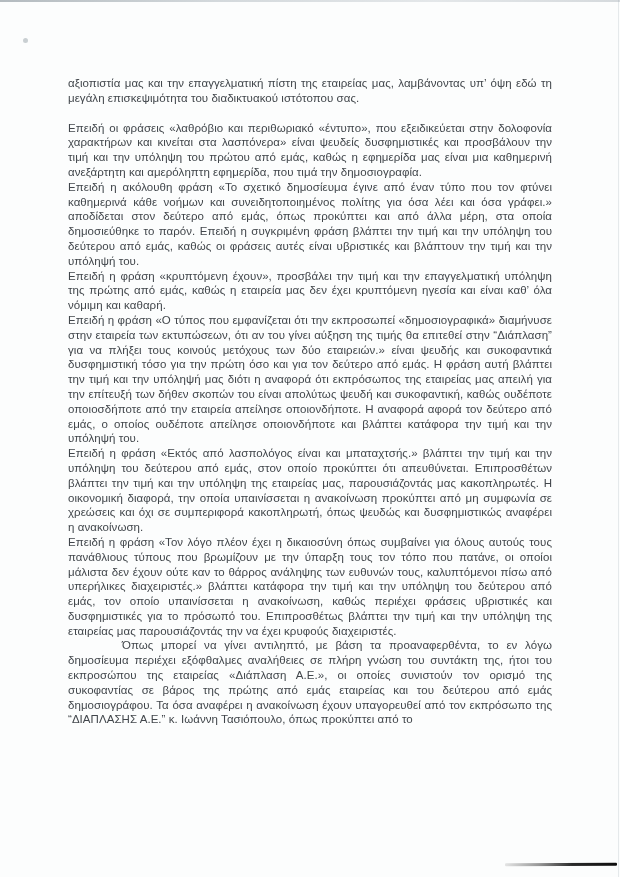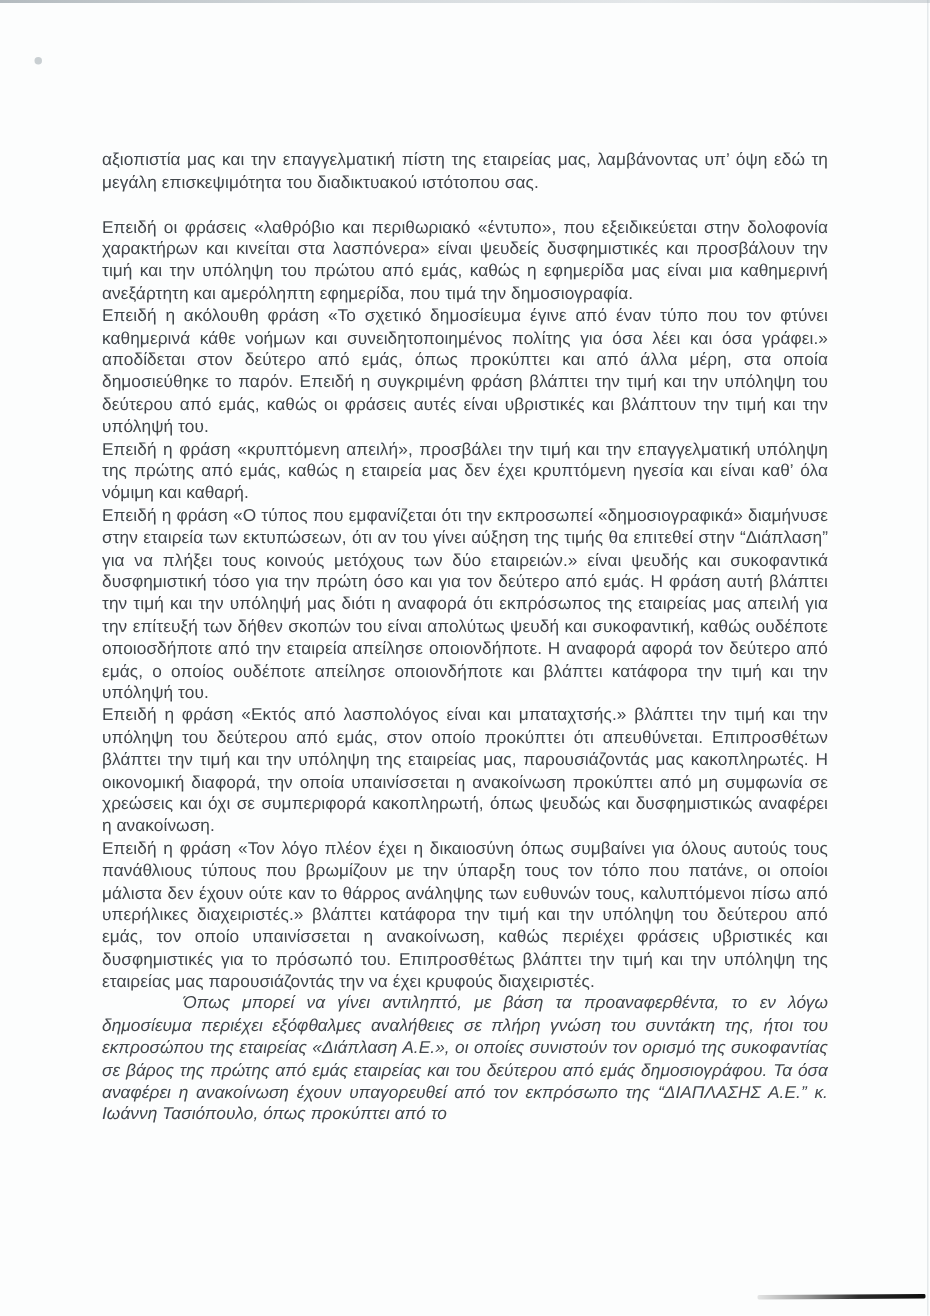--- a/index.html
+++ b/index.html
@@ -39,42 +39,41 @@
   }
   
   .doc {
     position: absolute;
     left: 68px; top: 76px; width: 484px;
     font-size: 11.5px;
     line-height: 14.8px;
     color: #41464b;
     text-align: justify;
     letter-spacing: 0.05px;
-    margin-top: 24px;
   }
   .para { margin: 0; }
   .para.gap { margin-top: 15px; }
-  .para.indent { text-indent: 54px; font-style: italic; }
+  .para.indent { text-indent: 54px; }
   .u {
     text-decoration-thickness: 1px;
     text-underline-offset: 2.5px;
     text-decoration-color: #4a4f54;
   }
 </style>
 </head>
 <body>
 
 <div class="page">
   <div class="artifact top-edge"></div>
   <div class="artifact speck"></div>
   <div class="artifact right-edge"></div>
   <div class="artifact bottom-line"></div>
   <main class="doc">
       <p class="para"><span>αξιοπιστία μας και την επαγγελματική πίστη της εταιρείας μας, λαμβάνοντας υπ’ όψη εδώ τη μεγάλη επισκεψιμότητα του διαδικτυακού ιστότοπου σας.</span></p>
       <p class="para gap"><span class="u">Επειδή οι φράσεις</span><span> «λαθρόβιο και περιθωριακό «έντυπο», που εξειδικεύεται στην δολοφονία χαρακτήρων και κινείται στα λασπόνερα» </span><span class="u">είναι ψευδείς δυσφημιστικές και προσβάλουν την τιμή και την υπόληψη του πρώτου από εμάς, καθώς η εφημερίδα μας είναι μια καθημερινή ανεξάρτητη και αμερόληπτη εφημερίδα, που τιμά την δημοσιογραφία.</span></p>
       <p class="para"><span class="u">Επειδή η ακόλουθη φράση</span><span> «Το σχετικό δημοσίευμα έγινε από έναν τύπο που τον φτύνει καθημερινά κάθε νοήμων και συνειδητοποιημένος πολίτης για όσα λέει και όσα γράφει.» </span><span class="u">αποδίδεται στον δεύτερο από εμάς, όπως προκύπτει και από άλλα μέρη, στα οποία δημοσιεύθηκε το παρόν. Επειδή η συγκριμένη φράση βλάπτει την τιμή και την υπόληψη του δεύτερου από εμάς, καθώς οι φράσεις αυτές είναι υβριστικές και βλάπτουν την τιμή και την υπόληψή του</span><span>.</span></p>
-      <p class="para"><span class="u">Επειδή η φράση</span><span> «κρυπτόμενη απειλή», </span><span class="u">προσβάλει την τιμή και την επαγγελματική υπόληψη της πρώτης από εμάς, καθώς η εταιρεία μας δεν έχει κρυπτόμενη ηγεσία και είναι καθ’ όλα νόμιμη και καθαρή</span><span>.</span></p>
+      <p class="para"><span class="u">Επειδή η φράση</span><span> «κρυπτόμενη έχουν», </span><span class="u">προσβάλει την τιμή και την επαγγελματική υπόληψη της πρώτης από εμάς, καθώς η εταιρεία μας δεν έχει κρυπτόμενη ηγεσία και είναι καθ’ όλα νόμιμη και καθαρή</span><span>.</span></p>
       <p class="para"><span class="u">Επειδή η φράση</span><span> «Ο τύπος που εμφανίζεται ότι την εκπροσωπεί «δημοσιογραφικά» διαμήνυσε στην εταιρεία των εκτυπώσεων, ότι αν του γίνει αύξηση της τιμής θα επιτεθεί στην “Διάπλαση” για να πλήξει τους κοινούς μετόχους των δύο εταιρειών.» </span><span class="u">είναι ψευδής και συκοφαντικά δυσφημιστική τόσο για την πρώτη όσο και για τον δεύτερο από εμάς. Η φράση αυτή βλάπτει την τιμή και την υπόληψή μας διότι η αναφορά ότι εκπρόσωπος της εταιρείας μας απειλή για την επίτευξή των δήθεν σκοπών του είναι απολύτως ψευδή και συκοφαντική, καθώς ουδέποτε οποιοσδήποτε από την εταιρεία απείλησε οποιονδήποτε. Η αναφορά αφορά τον δεύτερο από εμάς, ο οποίος ουδέποτε απείλησε οποιονδήποτε και βλάπτει κατάφορα την τιμή και την υπόληψή του</span><span>.</span></p>
       <p class="para"><span class="u">Επειδή η φράση</span><span> «Εκτός από λασπολόγος είναι και μπαταχτσής.» </span><span class="u">βλάπτει την τιμή και την υπόληψη του δεύτερου από εμάς, στον οποίο προκύπτει ότι απευθύνεται. Επιπροσθέτων βλάπτει την τιμή και την υπόληψη της εταιρείας μας, παρουσιάζοντάς μας κακοπληρωτές. Η οικονομική διαφορά, την οποία υπαινίσσεται η ανακοίνωση προκύπτει από μη συμφωνία σε χρεώσεις και όχι σε συμπεριφορά κακοπληρωτή, όπως ψευδώς και δυσφημιστικώς αναφέρει η ανακοίνωση</span><span>.</span></p>
       <p class="para"><span class="u">Επειδή η φράση</span><span> «Τον λόγο πλέον έχει η δικαιοσύνη όπως συμβαίνει για όλους αυτούς τους πανάθλιους τύπους που βρωμίζουν με την ύπαρξη τους τον τόπο που πατάνε, οι οποίοι μάλιστα δεν έχουν ούτε καν το θάρρος ανάληψης των ευθυνών τους, καλυπτόμενοι πίσω από υπερήλικες διαχειριστές.» </span><span class="u">βλάπτει κατάφορα την τιμή και την υπόληψη του δεύτερου από εμάς, τον οποίο υπαινίσσεται η ανακοίνωση, καθώς περιέχει φράσεις υβριστικές και δυσφημιστικές για το πρόσωπό του. Επιπροσθέτως βλάπτει την τιμή και την υπόληψη της εταιρείας μας παρουσιάζοντάς την να έχει κρυφούς διαχειριστές</span><span>.</span></p>
       <p class="para indent"><span>Όπως μπορεί να γίνει αντιληπτό, με βάση τα προαναφερθέντα, το εν λόγω δημοσίευμα περιέχει εξόφθαλμες αναλήθειες σε πλήρη γνώση του συντάκτη της, ήτοι του εκπροσώπου της εταιρείας «Διάπλαση Α.Ε.», οι οποίες συνιστούν τον ορισμό της συκοφαντίας σε βάρος της πρώτης από εμάς εταιρείας και του δεύτερου από εμάς δημοσιογράφου. Τα όσα αναφέρει η ανακοίνωση έχουν υπαγορευθεί από τον εκπρόσωπο της “ΔΙΑΠΛΑΣΗΣ Α.Ε.” κ. Ιωάννη Τασιόπουλο, όπως προκύπτει από το</span></p>
     </main>
 </div>
 
 </body></html>

